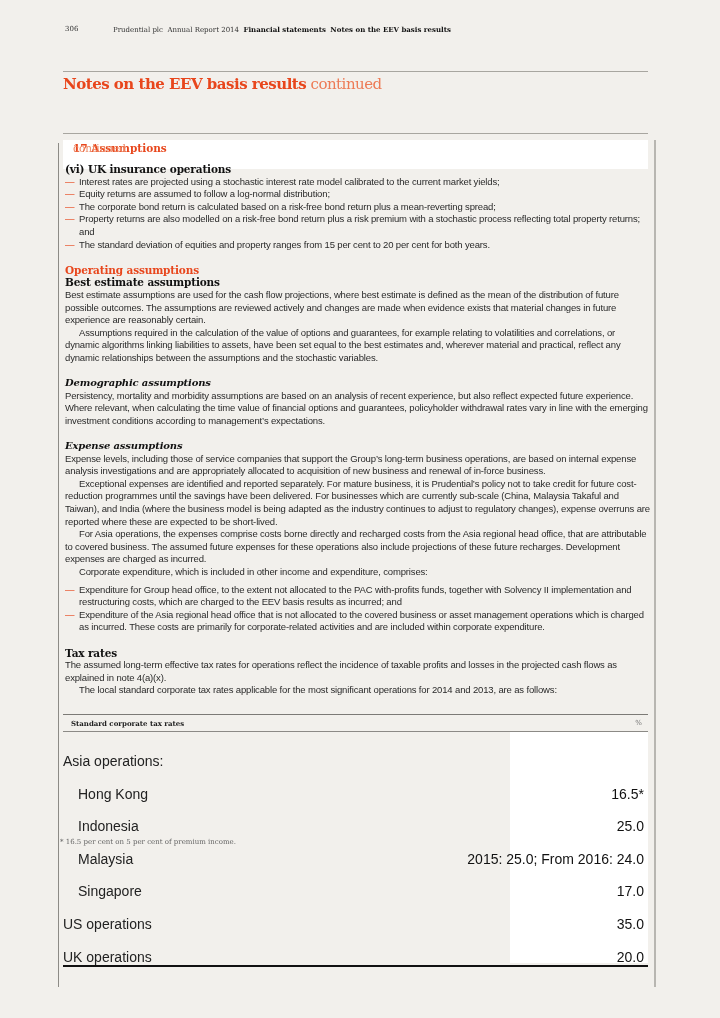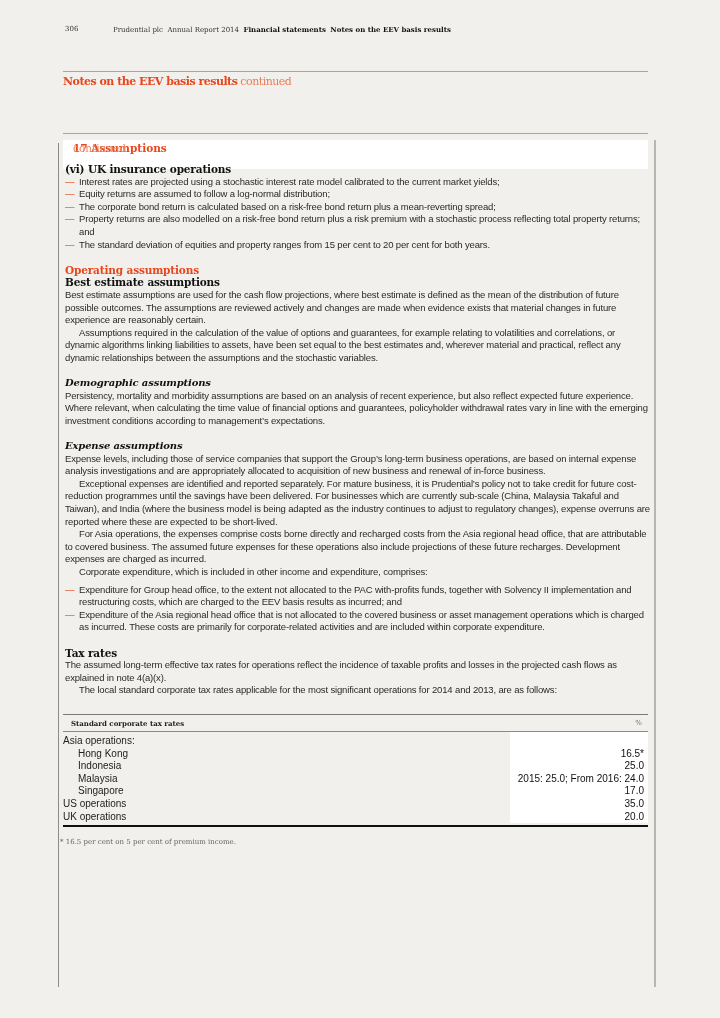--- a/index.html
+++ b/index.html
@@ -4,21 +4,21 @@
 <style>
   html, body { margin:0; padding:0; }
   body { width:720px; height:1018px; background:#f2f0ec; position:relative; overflow:hidden;
          font-family:"Liberation Sans", sans-serif; color:#222; }
   .serif { font-family:"DejaVu Serif", "Liberation Serif", serif; }
   .header { position:absolute; top:25px; left:65px; font-size:7px; color:#333; white-space:nowrap; }
   .header .pg { position:absolute; left:0; top:0; }
   .header .crumbs { position:absolute; left:48px; top:0; }
   .header .crumbs b { font-weight:bold; color:#111; }
   .rule-top { position:absolute; left:63px; width:585px; top:71px; height:1px; background:#a8a6a0; }
-  .page-title { position:absolute; left:63px; top:75px; font-size:11px; letter-spacing:-0.5px; white-space:nowrap; }
+  .page-title { position:absolute; left:63px; top:75px; font-size:15px; letter-spacing:-0.5px; white-space:nowrap; }
   .page-title .b { color:#e8461c; font-weight:bold; }
   .page-title .c { color:#ed7a55; font-weight:normal; }
   .rule-2 { position:absolute; left:63px; width:585px; top:133px; height:1px; background:#a8a6a0; }
   .vline-l { position:absolute; left:58px; top:143px; width:1px; height:844px; background:#8d8b86; }
   .vline-r { position:absolute; left:654px; top:140px; width:2px; height:847px; background:#b8b6b1; }
   .section-band { position:absolute; left:63px; top:140px; width:585px; height:29px; background:#fff; }
   .section-band span { position:absolute; left:5px; top:1px; font-size:10.5px; white-space:nowrap; }
   .section-band .num { color:#e8461c; font-weight:bold; }
   .section-band .cont { color:#ed8a67; }
   .content { position:absolute; left:65px; top:163px; width:585px; font-size:9.5px; line-height:12.6px; color:#2a2a2a; letter-spacing:-0.15px; }
@@ -32,21 +32,21 @@
   ul.dash li .dsh { position:absolute; left:0; top:0; color:#e8461c; }
   .gap { height:12.6px; }
   .table { position:absolute; left:63px; top:714px; width:585px; }
   .table .top-rule { height:1px; background:#7c7a76; }
   .table .hdr { height:16px; position:relative; font-size:7px; font-weight:bold; color:#222; }
   .table .hdr .l { position:absolute; left:0; top:4px;padding-left:8px; }
   .table .hdr .r { position:absolute; right:6px; top:4px; font-weight:normal; color:#777; }
   .table .hdr-rule { height:1px; background:#8c8a86; }
   .table .body { position:relative; }
   .table .valcol { position:absolute; right:0; top:0; width:138px; height:100%; background:#fff; }
-  .table .row { position:relative; height:12.6px; font-size:10px; line-height:12.6px; }
+  .table .row { position:relative; height:12.6px; font-size:14px; line-height:12.6px;margin-top:20px; }
   .table .row .lab { position:absolute; left:0; top:0; white-space:nowrap; }
   .table .row .lab.sub { left:15px; }
   .table .row .val { position:absolute; right:4px; top:0; white-space:nowrap; color:#111; }
   .table .bottom-rule { height:2px; background:#111; margin-top:2px; }
   .footnote { position:absolute; left:60px; top:838px; font-size:7px; color:#666; white-space:nowrap; }
 </style>
 </head>
 <body>
 
 <div class="header serif">

